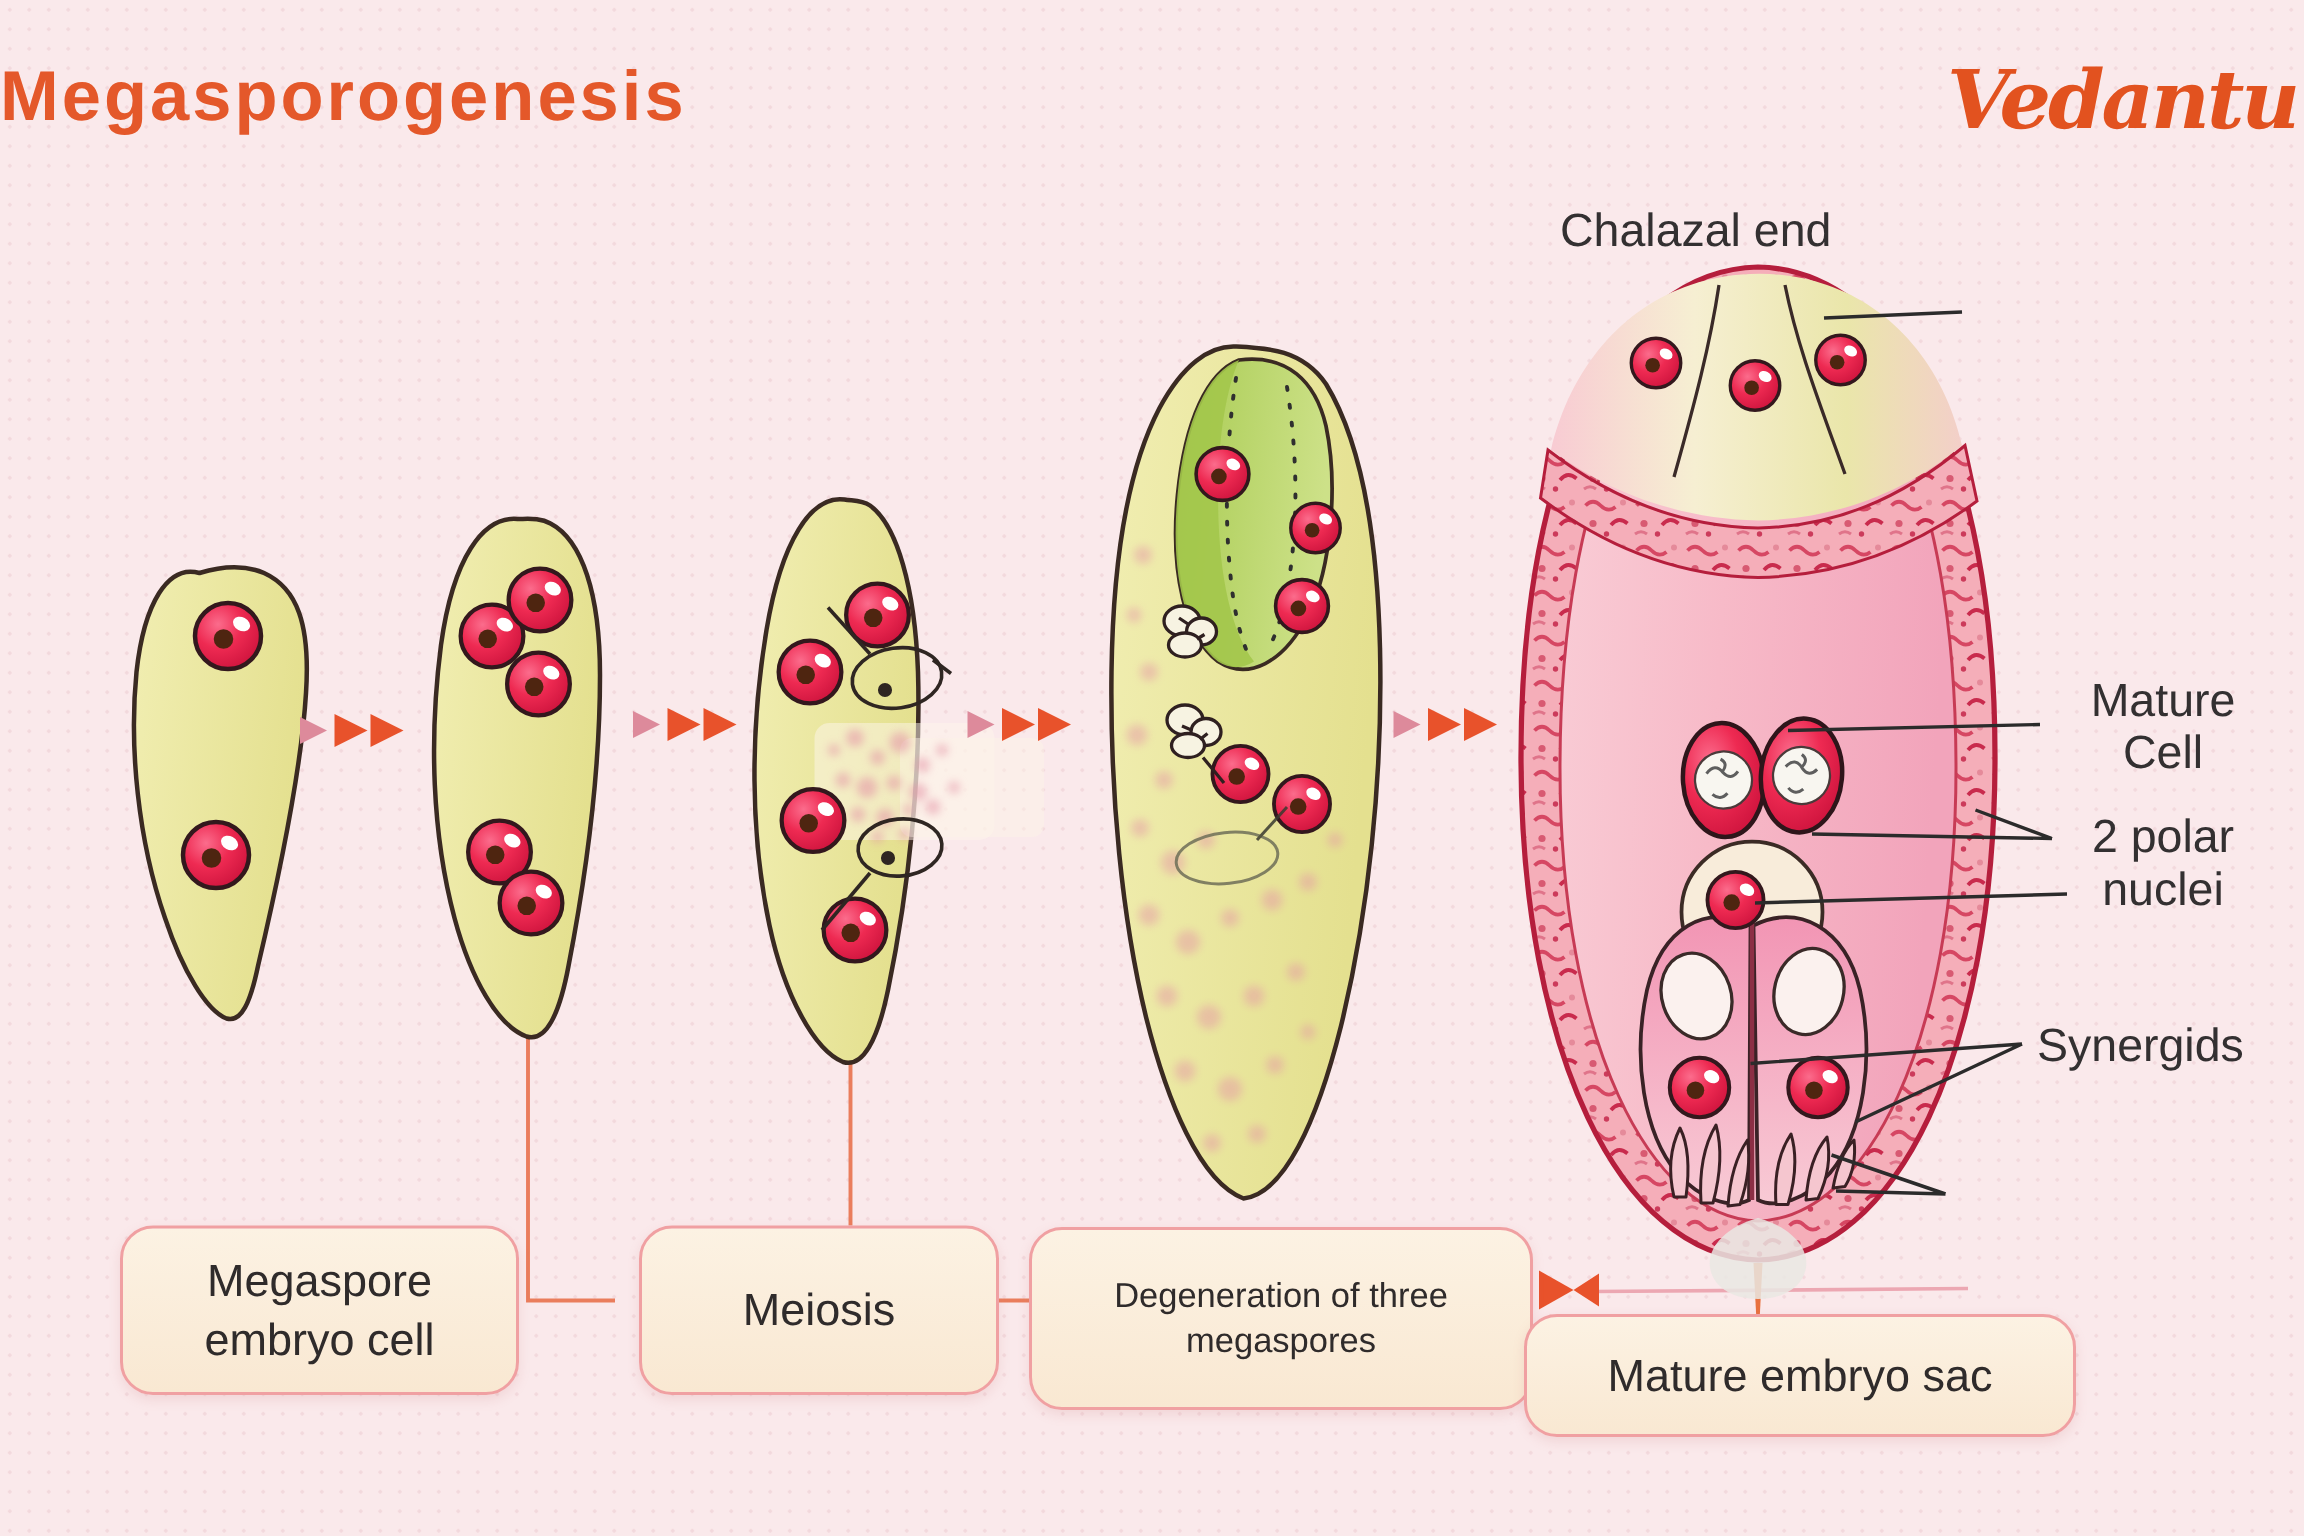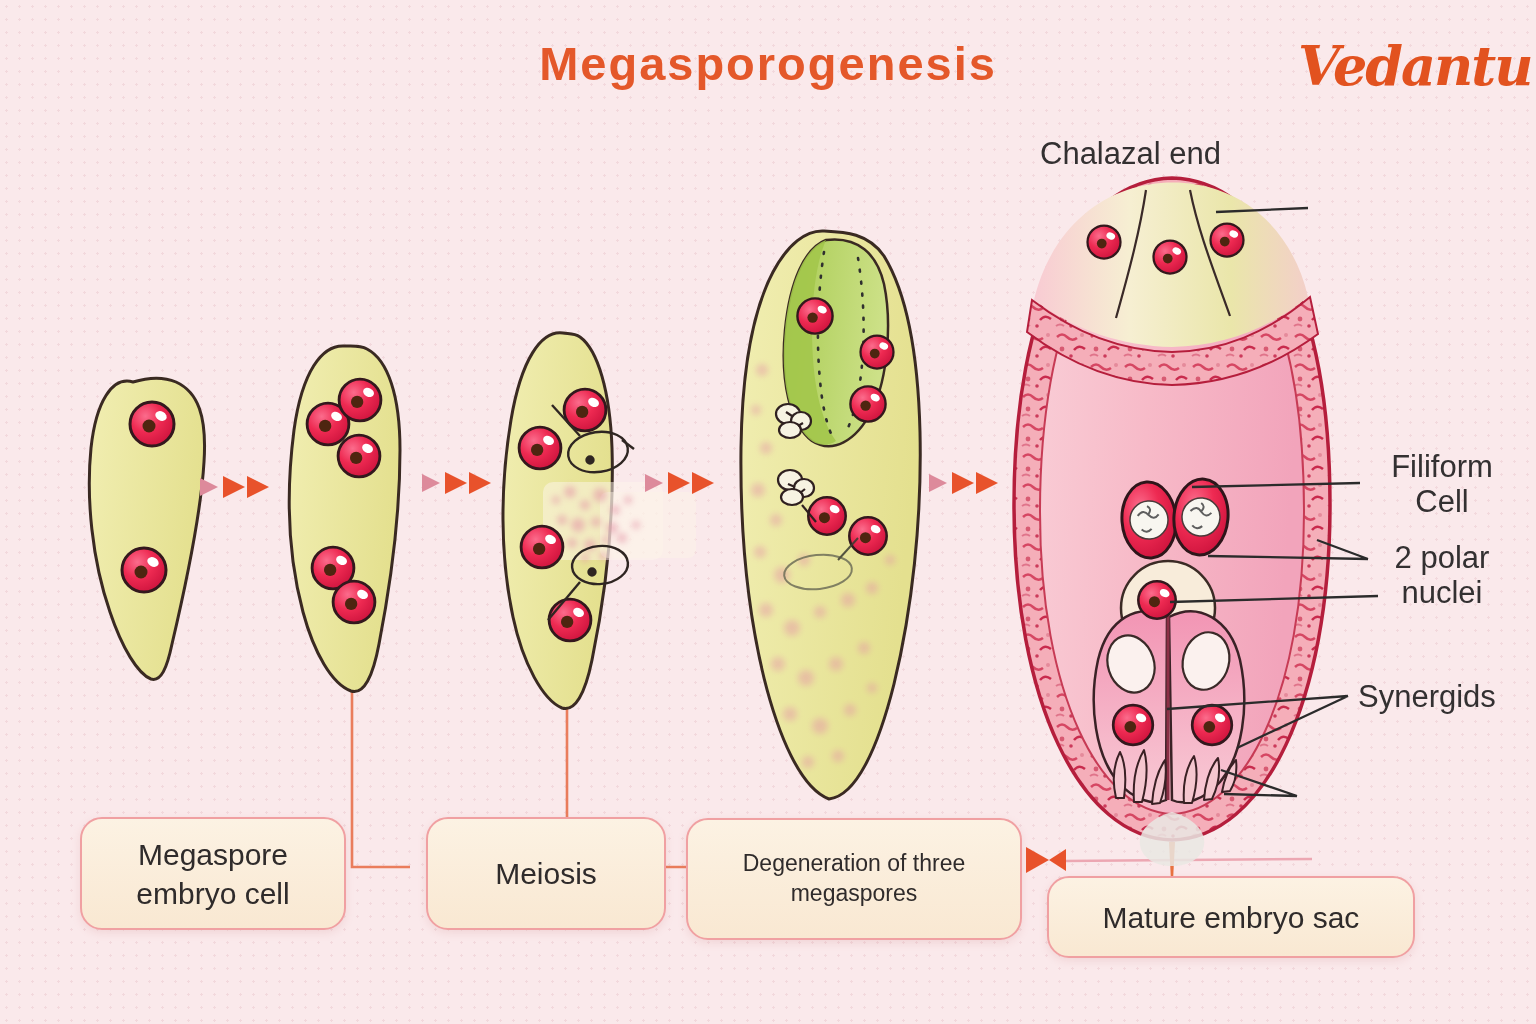--- a/index.html
+++ b/index.html
@@ -5,21 +5,21 @@
   html,body{margin:0;padding:0;}
   .canvas{
     position:relative; width:1536px; height:1024px; overflow:hidden;
     background-color:#FAE9EB;
     background-image:radial-gradient(#F2D8DC 1px, rgba(0,0,0,0) 1.3px);
     background-size:13px 13px;
     font-family:"Liberation Sans", sans-serif;
   }
   svg{position:absolute; inset:0; z-index:1;}
   .title{
-    position:absolute; left:0; top:36px; width:1536px; text-align:center;
+    position:absolute; left:0; top:36px; width:1536px; text-align:left;
     font-size:47px; font-weight:700; letter-spacing:2px; color:#E4582A; z-index:2; margin:0;
   }
   .logo{
     position:absolute; left:1298px; top:34px; width:230px; z-index:2;
     font-family:"DejaVu Serif", serif; font-style:italic; font-weight:700;
     font-size:54px; color:#E2521F; letter-spacing:-2px;
   }
   .lbl{
     position:absolute; z-index:2; color:#333031; font-size:31px; line-height:1.14;
   }
@@ -34,21 +34,21 @@
     position:absolute; z-index:2; box-sizing:border-box;
     border:2px solid #F0A0A2; border-radius:22px;
     background:linear-gradient(180deg,#FCF2E3,#F9E8D2);
     box-shadow:0 3px 8px rgba(205,125,125,.18);
     display:flex; align-items:center; justify-content:center; text-align:center;
     color:#2F2B2B; font-size:30px; line-height:1.3;
   }
   .b1{left:80px;  top:817px; width:266px; height:113px; padding:0 28px;}
   .b2{left:410px; top:817px; width:240px; height:113px;margin-left:16px;}
   .b3{left:686px; top:818px; width:336px; height:122px; padding:0 33px; font-size:23px;}
-  .b4{left:1016px;top:876px; width:368px; height:82px;margin-left:31px;}
+  .b4{left:1016px;top:876px; width:368px; height:82px;}
 </style>
 </head>
 <body>
 
 <div class="canvas">
 
 <svg viewBox="0 0 1536 1024" width="1536" height="1024">
   <defs>
     <radialGradient id="gnuc" cx="0.35" cy="0.32" r="0.8">
       <stop offset="0" stop-color="#FB6C8C"></stop>
@@ -281,21 +281,21 @@
     <path d="M1170 602 L1378 596"></path>
     <path d="M1167 709 L1348 696 M1237 748 L1348 696"></path>
     <path d="M1221 770 L1297 796 M1224 794 L1297 796"></path>
   </g>
 </svg>
 
 <h1 class="title">Megasporogenesis</h1>
 <div class="logo">Vedantu</div>
 
 <div class="lbl chalazal">Chalazal end</div>
-<div class="lbl central center">Filiform Cell</div>
+<div class="lbl central center">Mature Cell</div>
 <div class="lbl polar center">2 polar nuclei</div>
 <div class="lbl synergids">Synergids</div>
 
 <div class="stagebox b1">
   <span>Megaspore embryo cell</span>
 </div>
 <div class="stagebox b2">
   <span>Meiosis</span>
 </div>
 <div class="stagebox b3">

